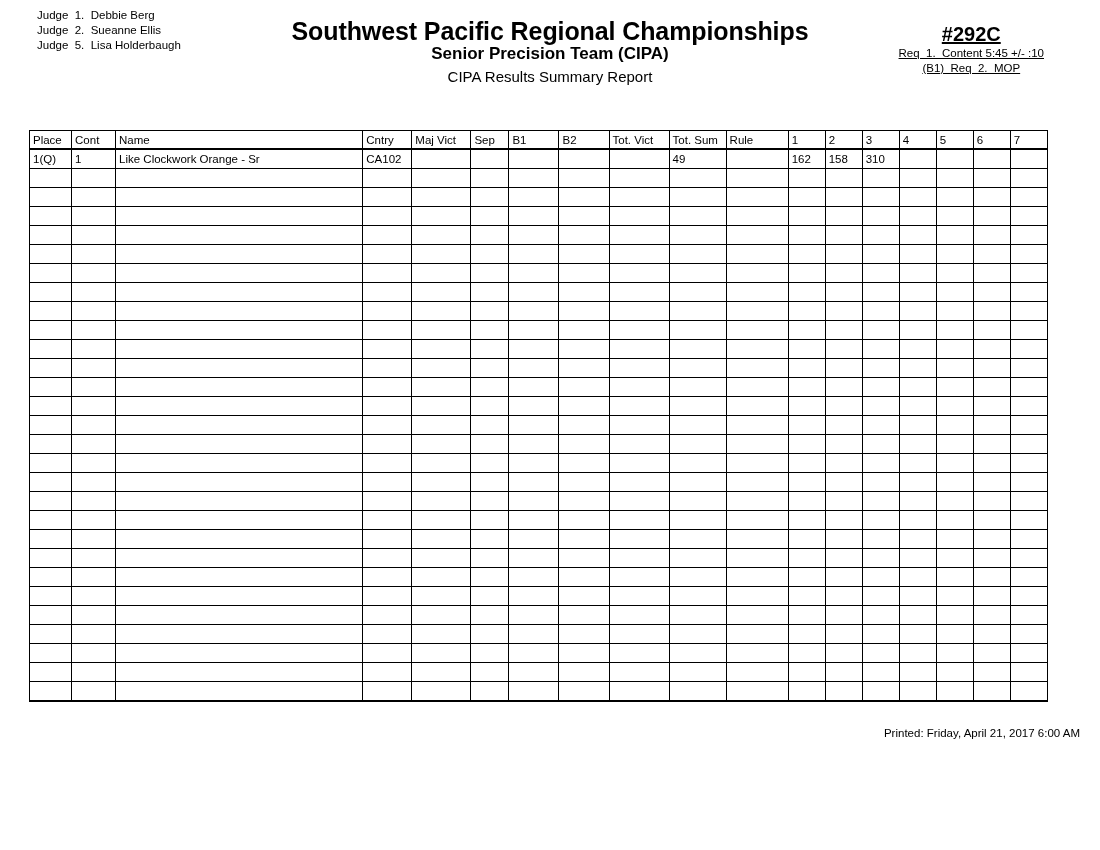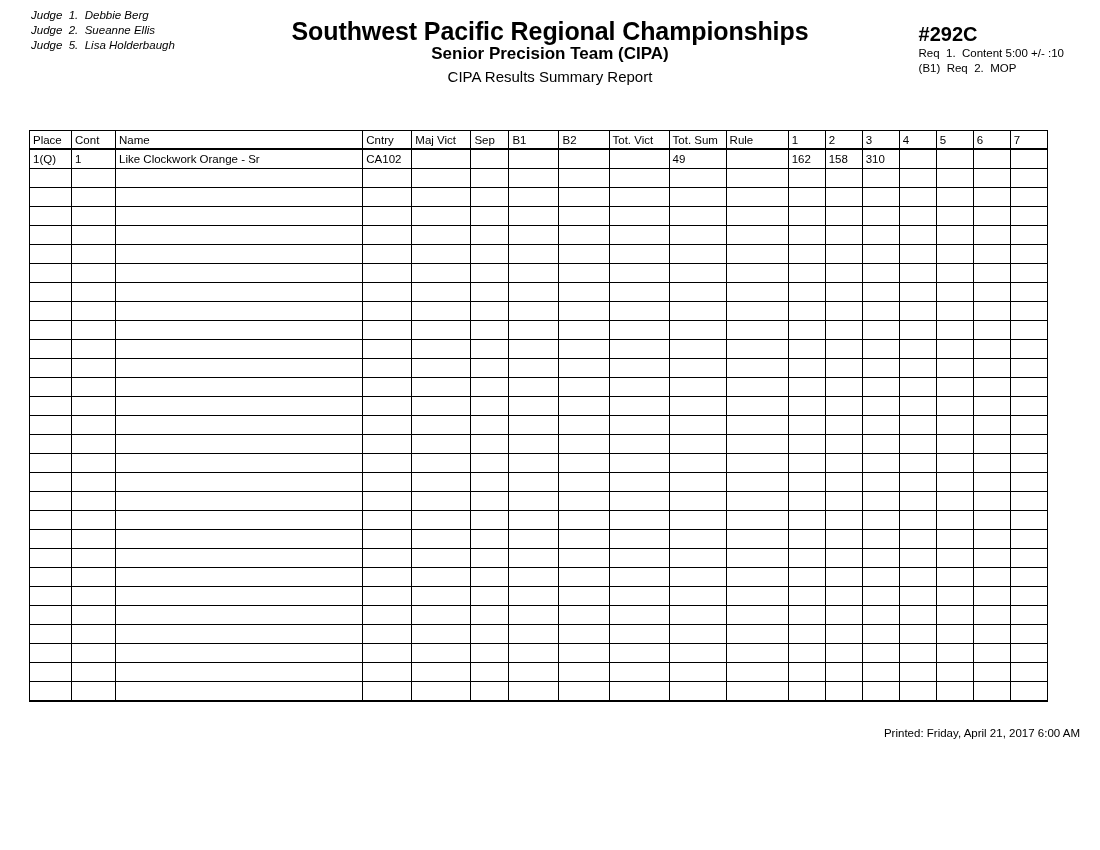--- a/index.html
+++ b/index.html
@@ -12,25 +12,24 @@
     height: 850px;
     position: relative;
     font-family: "Liberation Sans", sans-serif;
     color: #000000;
     overflow: hidden;
   }
 
   
   #judges {
     position: absolute;
-    left: 31px;
+    left: 37px;
     top: 8px;
     font-size: 11.5px;
     line-height: 15px;
-    font-style: italic;
   }
   .judge-line { white-space: pre; }
 
   
   #title-block {
     position: absolute;
     left: 270px;
     top: 20px;
     width: 560px;
     text-align: center;
@@ -51,23 +50,24 @@
     line-height: 24px;
   }
   #report-subtitle {
     font-size: 15px;
     line-height: 22px;
   }
 
   
   #req-block {
     position: absolute;
-    right: 36px;
+    right: 56px;
     top: 22px;
-    text-align: left;
+    text-align: center;
+    text-decoration: underline;
   }
   #event-number {
     font-size: 20px;
     font-weight: bold;
     line-height: 24px;
   }
   .req-line {
     font-size: 11.5px;
     line-height: 15px;
     white-space: pre;
@@ -138,21 +138,21 @@
 </div>
 
 <div id="title-block">
   <div id="event-title">Southwest Pacific Regional Championships</div>
   <div id="category-title">Senior Precision Team (CIPA)</div>
   <div id="report-subtitle">CIPA Results Summary Report</div>
 </div>
 
 <div id="req-block">
   <div id="event-number">#292C</div>
-  <div class="req-line">Req  1.  Content 5:00 +/- :10</div>
+  <div class="req-line">Req  1.  Content 5:45 +/- :10</div>
   <div class="req-line">(B1)  Req  2.  MOP</div>
 </div>
 
 <table id="results-table">
   <colgroup>
     <col class="col-place">
       <col class="col-cont">
       <col class="col-name">
       <col class="col-cntry">
     <col class="col-majvict">

